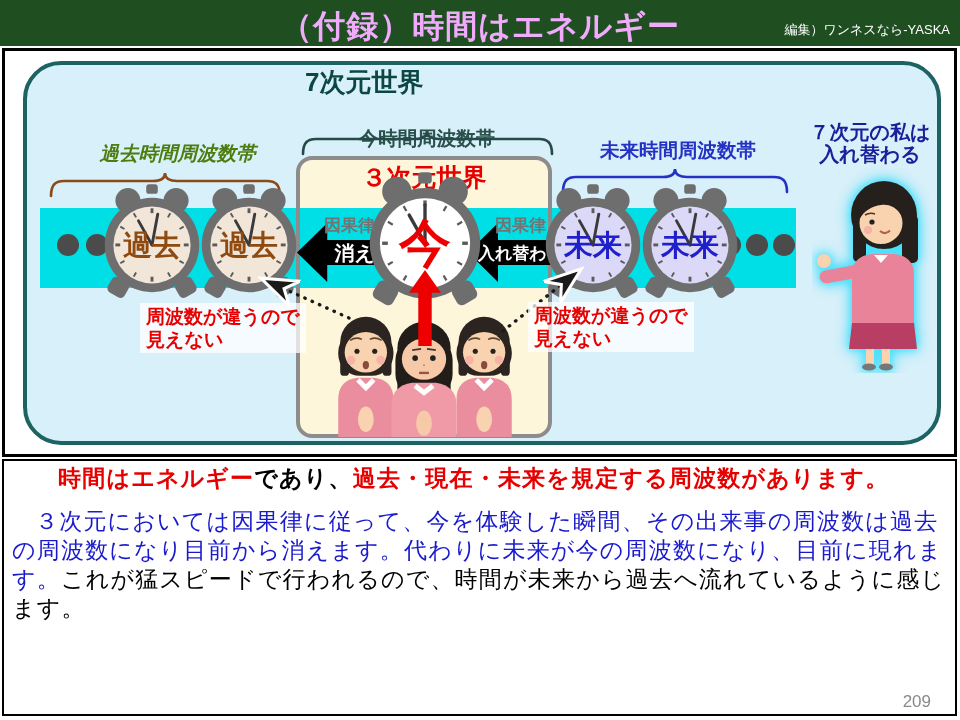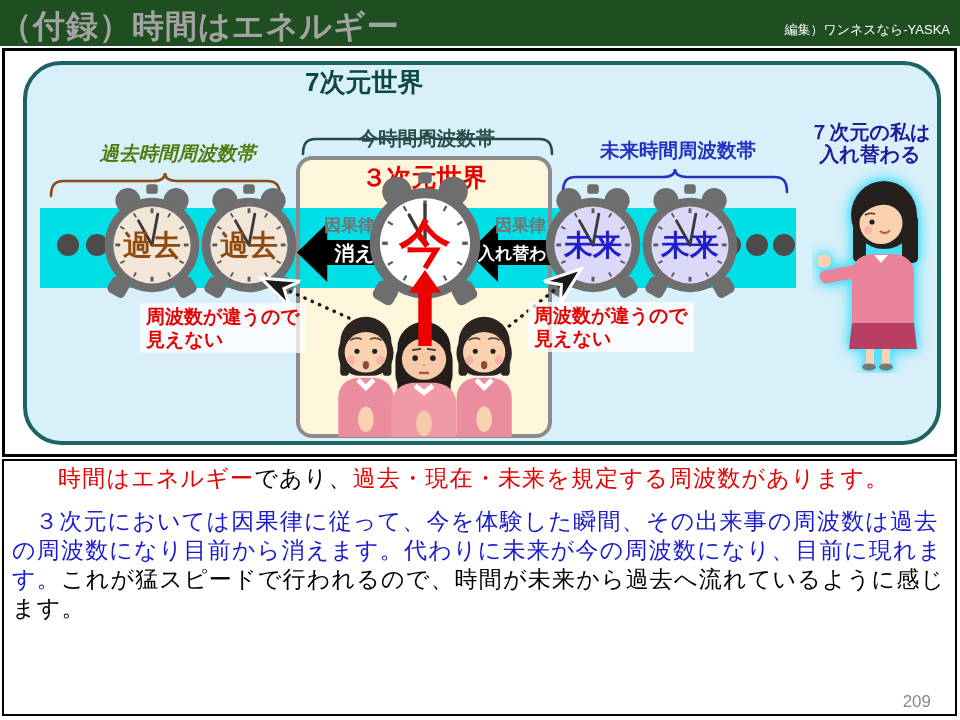--- a/index.html
+++ b/index.html
@@ -1,22 +1,22 @@
 <!DOCTYPE html>
 <html><head>
 <meta charset="utf-8">
 <style>
   html,body{margin:0;padding:0;background:#fff;}
   .slide{position:relative;width:960px;height:720px;background:#fff;overflow:hidden;
          font-family:"Liberation Sans","DejaVu Sans",sans-serif;}
 
   
   .header{position:absolute;left:0;top:0;width:960px;height:46px;background:#1F4E21;}
-  .header .title{position:absolute;left:0;top:5px;width:100%;
-                 font-size:32px;font-weight:bold;color:#a3a3a3;letter-spacing:1px;}
+  .header .title{position:absolute;left:0;top:5px;width:100%;text-align:center;
+                 font-size:32px;font-weight:bold;color:#f0abfc;letter-spacing:1px;}
   .header .credit{position:absolute;right:10px;top:21px;font-size:13px;color:#FFFFFF;}
 
   
   .diagram-panel{position:absolute;left:2px;top:48px;width:955px;height:409px;
                  border:3px solid #000;box-sizing:border-box;background:#fff;}
   .diagram-panel > *{position:absolute;}
   .world7-rect{left:18px;top:10px;width:918px;height:384px;background:#D8F0FA;
                border:4px solid #1C6361;border-radius:38px;box-sizing:border-box;z-index:1;}
   .world7-title{left:300px;top:14px;width:400px;text-align:left;font-size:26px;
                 font-weight:bold;color:#0D4743;z-index:5;}
@@ -83,21 +83,21 @@
   .glow{filter:drop-shadow(0 0 3px #4AE6FF) drop-shadow(0 0 7px #2FD8F7);}
 
   .overlay-svg{left:0;top:0;width:949px;height:403px;z-index:9;pointer-events:none;}
   .dotline{stroke:#1a1a1a;stroke-width:3.4;stroke-dasharray:0.5 7.5;stroke-linecap:round;fill:none;}
 
   
   .text-panel{position:absolute;left:2px;top:459px;width:955px;height:257px;
               border:2px solid #000;box-sizing:border-box;background:#fff;
               padding:3px 8px 0 8px;}
   .text-panel p{margin:0;font-size:23px;line-height:29px;letter-spacing:1.2px;color:#000;}
-  .p1{text-indent:2em;margin-bottom:14px !important;}
+  .p1{text-indent:2em;margin-bottom:14px !important;font-weight:bold;}
   .p2{text-indent:1em;}
   .p3{text-indent:1em;margin-top:4px !important;}
   .c-red{color:#E60000;}  .c-blue{color:#1A1ACD;}  .c-black{color:#000;}
   .page-number{position:absolute;right:24px;bottom:2px;font-size:17px;color:#8A8A8A;}
 </style>
 </head>
 <body>
 
 <div class="slide">
 

